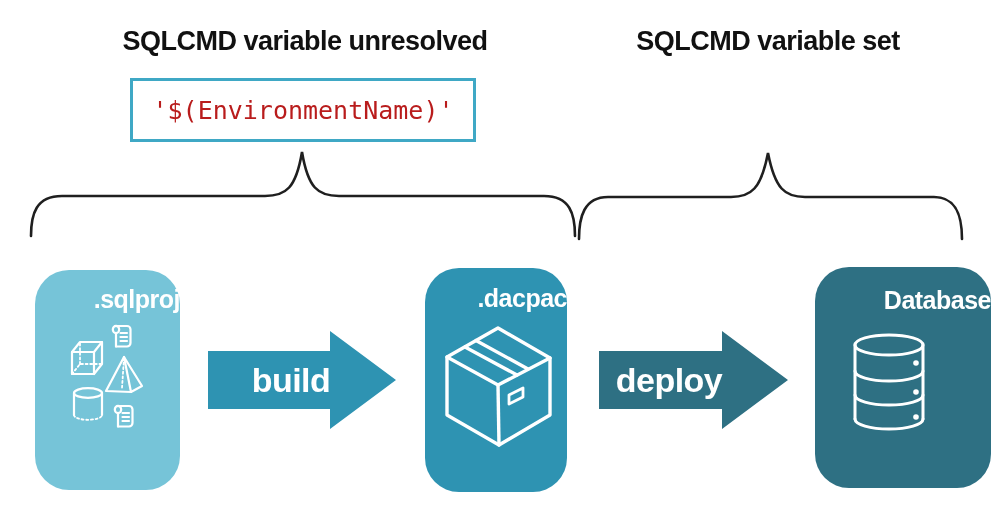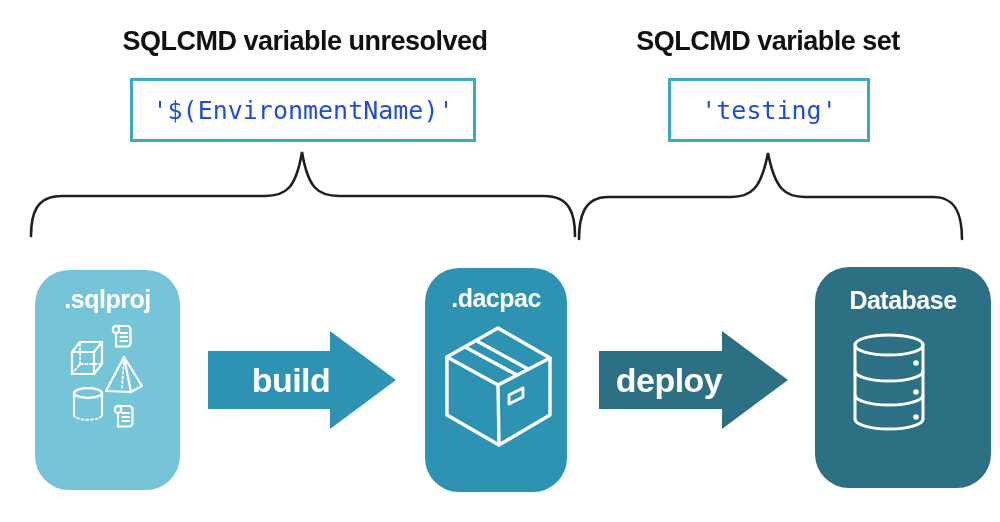--- a/index.html
+++ b/index.html
@@ -15,33 +15,33 @@
     font-size:27px;font-weight:bold;letter-spacing:-0.5px;
     color:#111111;text-align:center;white-space:nowrap;
   }
   .heading.left{left:55px;top:26px;width:500px;}
   .heading.right{left:518px;top:26px;width:500px;}
   .code-box{
     position:absolute;
     border:3px solid #3fa8c5;background:#ffffff;
     display:flex;align-items:center;justify-content:center;
     font-family:"DejaVu Sans Mono", monospace;
-    font-size:25px;color:#1d4ed8;white-space:nowrap;
+    font-size:25px;color:#b91c1c;white-space:nowrap;
   }
   .code-box.left{left:130px;top:78px;width:340px;height:58px;}
   .code-box.right{left:668px;top:78px;width:196px;height:58px;}
   #overlay{position:absolute;left:0;top:0;width:1000px;height:522px;}
   .stage{
     position:absolute;border-radius:34px;
   }
   .stage.sqlproj{left:35px;top:270px;width:145px;height:220px;background:#76c4d8;}
   .stage.dacpac{left:425px;top:268px;width:142px;height:224px;background:#2e93b2;}
   .stage.database{left:815px;top:267px;width:176px;height:221px;background:#2e7083;}
   .stage-label{
-    position:absolute;left:0;width:100%;text-align:center;
+    position:absolute;left:0;width:100%;text-align:right;
     color:#ffffff;font-weight:bold;font-size:25px;line-height:28px;
     letter-spacing:-0.5px;white-space:nowrap;
   }
   .stage.sqlproj .stage-label{top:15px;}
   .stage.dacpac .stage-label{top:16px;}
   .stage.database .stage-label{top:19px;}
   .stage-icon{position:absolute;}
   .stage.sqlproj .stage-icon{left:33px;top:50px;}
   .stage.dacpac .stage-icon{left:20px;top:57px;}
   .stage.database .stage-icon{left:37px;top:66px;}
@@ -55,23 +55,20 @@
 </head>
 <body>
 
 <div id="canvas">
 
   <div class="heading left">SQLCMD variable unresolved</div>
   <div class="heading right">SQLCMD variable set</div>
 
   <div class="code-box left">
     <span>'$(EnvironmentName)'</span>
-  </div>
-  <div class="code-box right">
-    <span>'testing'</span>
   </div>
 
   <svg id="overlay" viewBox="0 0 1000 522" xmlns="http://www.w3.org/2000/svg" aria-hidden="true">
     <path d="M 31 236 C 31 214, 36 196, 62 196 L 265 196 C 286 196, 296 188, 302 152
              C 308 188, 318 196, 339 196 L 544 196 C 570 196, 575 214, 575 236" fill="none" stroke-width="2.6" stroke-linecap="round" stroke="#1f1f1f"></path>
     <path d="M 579 239 C 579 217, 584 197, 608 197 L 731 197 C 751 197, 761 189, 768 153
              C 775 189, 785 197, 805 197 L 934 197 C 957 197, 962 217, 962 239" fill="none" stroke-width="2.6" stroke-linecap="round" stroke="#1f1f1f"></path>
     <polygon points="208,351 330,351 330,331 396,380 330,429 330,409 208,409" fill="#2e93b2"></polygon>
     <polygon points="599,351 722,351 722,331 788,380 722,429 722,409 599,409" fill="#2e7083"></polygon>
   </svg>

